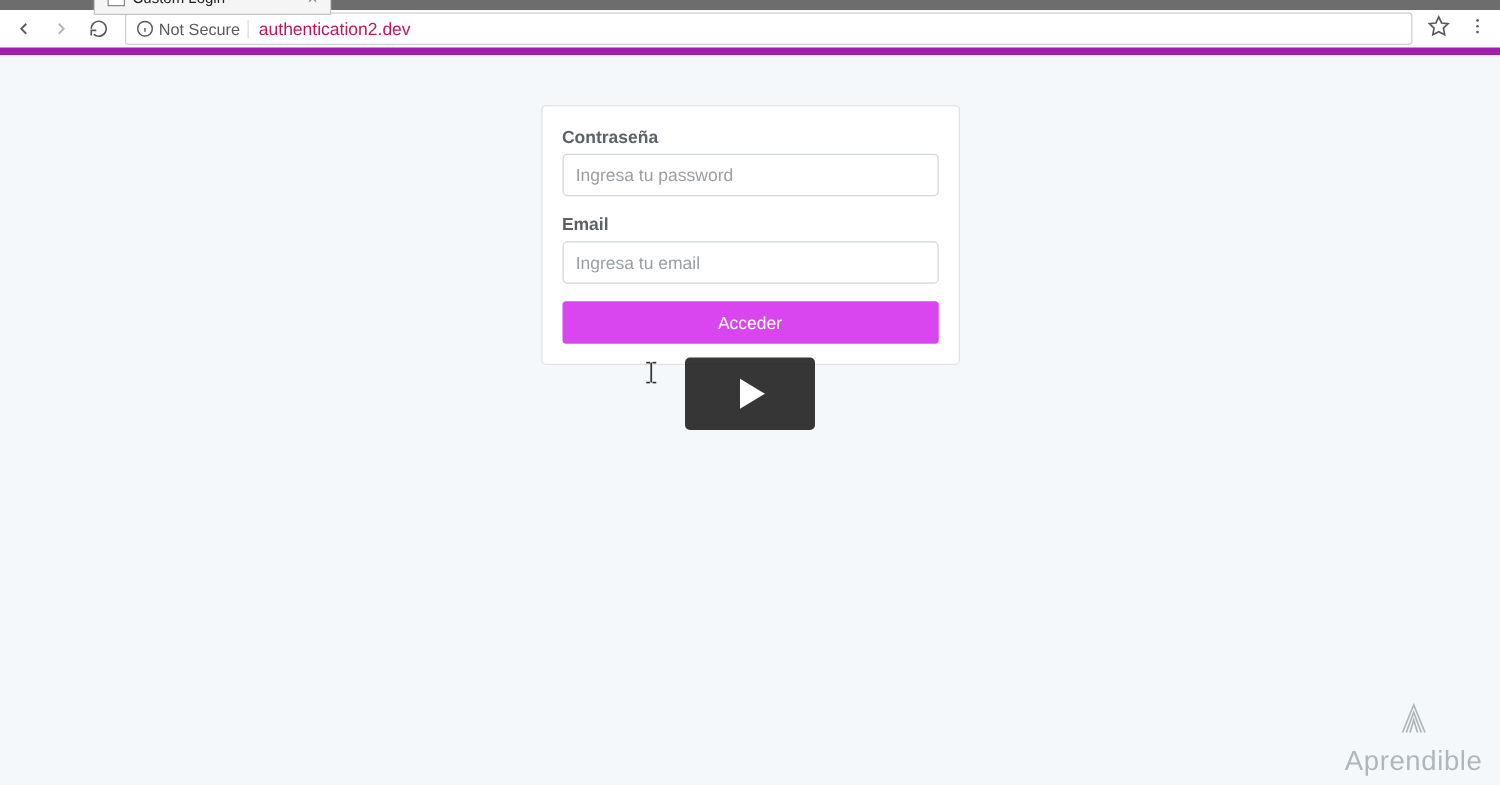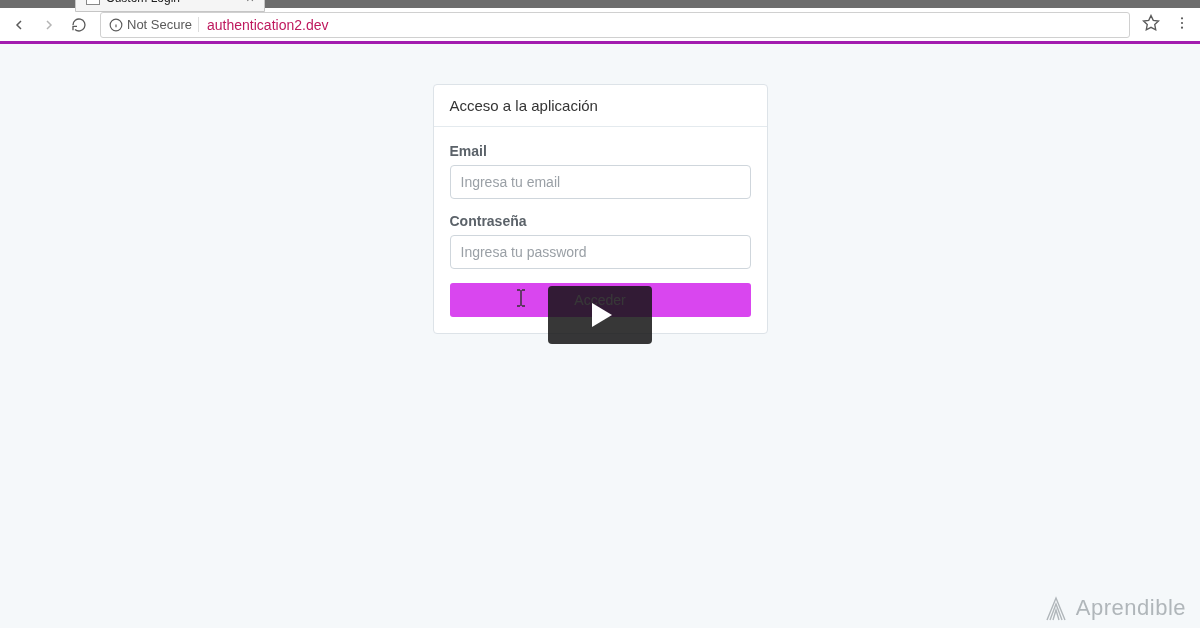--- a/index.html
+++ b/index.html
@@ -47,21 +47,21 @@
     }
     .tab-close {
       margin-left: 60px;
       color: #777;
       font-size: 14px;
     }
     
     .toolbar {
       height: 36px;
       background: #fff;
-      border-bottom: 3px solid #a21caf;
+      border-bottom: 6px solid #a21caf;
       display: flex;
       align-items: center;
       gap: 12px;
       padding: 0 10px;
     }
     .nav-btn {
       width: 18px;
       height: 18px;
       display: flex;
       align-items: center;
@@ -190,20 +190,21 @@
       position: absolute;
       bottom: 6px;
       right: 14px;
       display: flex;
       align-items: center;
       gap: 8px;
       color: #b0b6ba;
       font-size: 22px;
       font-weight: 300;
       letter-spacing: 0.5px;
+      flex-direction: column;
     }
     .watermark-logo svg { display:block; }
   </style>
 </head>
 <body>
 
 <div class="chrome-top"></div>
 
 <div class="tab-strip">
   <div class="tab">
@@ -252,29 +253,28 @@
           <circle cx="12" cy="5" r="1.6"></circle>
           <circle cx="12" cy="12" r="1.6"></circle>
           <circle cx="12" cy="19" r="1.6"></circle>
         </svg>
     </span>
   </div>
 </div>
 
 <div class="page">
   <div class="panel">
-    <div class="panel-heading">Acceso a la aplicación</div>
     <div class="panel-body">
+      <div class="form-group">
+        <label class="form-label">Contraseña</label>
+        <input class="form-control" type="password" placeholder="Ingresa tu password" style="">
+      </div>
       <div class="form-group">
         <label class="form-label">Email</label>
         <input class="form-control" type="text" placeholder="Ingresa tu email" style="">
-      </div>
-      <div class="form-group">
-        <label class="form-label">Contraseña</label>
-        <input class="form-control" type="password" placeholder="Ingresa tu password" style="">
       </div>
       <button class="btn-primary">Acceder</button>
     </div>
   </div>
 </div>
 
 <div class="text-cursor">
   <svg width="12" height="18" viewBox="0 0 12 18" stroke="#333" stroke-width="1.4" fill="none">
     <path d="M2 1 h3 M7 1 h3 M6 1 v16 M2 17 h3 M7 17 h3"></path>
   </svg>

